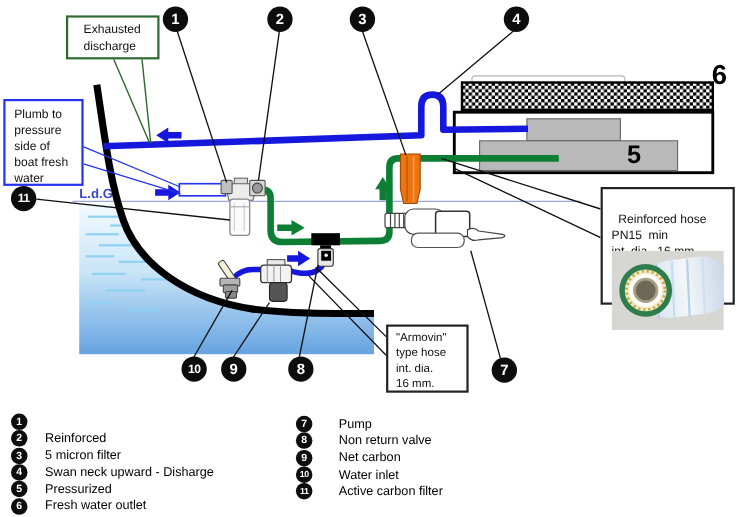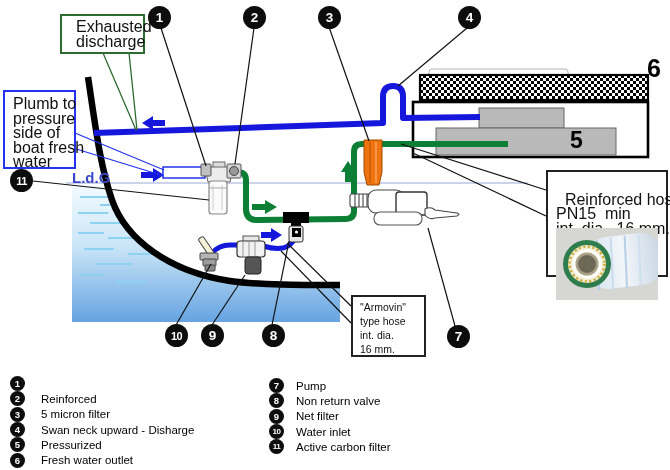--- a/index.html
+++ b/index.html
@@ -1,38 +1,38 @@
 <!DOCTYPE html>
 <html><head>
 <meta charset="utf-8">
 <style>
   html,body{margin:0;padding:0;background:#fff;}
   .stage{position:relative;width:670px;height:470px;background:#fff;overflow:hidden;
          font-family:"Liberation Sans",sans-serif;}
   .stage svg{position:absolute;left:0;top:0;}
-  .note{position:absolute;background:#fff;color:#111;font-size:16px;line-height:14.5px;
+  .note{position:absolute;background:#fff;color:#111;font-size:11px;line-height:14.5px;
         white-space:pre;box-sizing:border-box;}
   .note-green{border:2px solid #2e6b31;}
   .note-blue{border:2px solid #2333ee;}
   .note-black{border:2px solid #222;}
   .callout{position:absolute;width:23px;height:23px;border-radius:50%;background:#0d0d0d;
            color:#fff;font-weight:bold;font-size:13.5px;display:flex;align-items:center;
            justify-content:center;}
   .callout.two{font-size:11px;letter-spacing:-0.5px;}
   .bignum{position:absolute;font-weight:800;color:#000;}
-  .ldg{position:absolute;left:72px;top:169px;font-size:15px;font-weight:bold;color:#3b49c9;}
+  .ldg{position:absolute;left:72px;top:169px;font-size:12px;font-weight:bold;color:#3b49c9;}
   .hose-photo{position:absolute;left:8px;top:56px;width:102px;height:72px;}
   .legend{position:absolute;font-size:11.5px;color:#000;}
   .lrow{display:flex;align-items:center;height:15.3px;}
   .lnum{width:15px;height:15px;border-radius:50%;background:#0d0d0d;color:#fff;
         font-size:9.5px;font-weight:bold;display:flex;align-items:center;justify-content:center;
         flex:0 0 15px;}
   .lnum.two{font-size:8px;letter-spacing:-0.5px;}
   .ltext{margin-left:16px;}
-  .legend-right .ltext{margin-left:12px;}
+  .legend-right .ltext{margin-left:24px;}
 </style>
 </head>
 <body>
 
 <div class="stage">
 
 <svg width="670" height="470" viewBox="0 0 670 470">
   <defs>
     <pattern id="chk" width="6" height="6" patternUnits="userSpaceOnUse">
       <rect width="6" height="6" fill="#fff"></rect>
@@ -254,21 +254,21 @@
   <div class="lrow">
     <span class="lnum">7</span>
     <span class="ltext">Pump</span>
   </div>
   <div class="lrow">
     <span class="lnum">8</span>
     <span class="ltext">Non return valve</span>
   </div>
   <div class="lrow">
     <span class="lnum">9</span>
-    <span class="ltext">Net filter</span>
+    <span class="ltext">Net carbon</span>
   </div>
   <div class="lrow">
     <span class="lnum two">10</span>
     <span class="ltext">Water inlet</span>
   </div>
   <div class="lrow">
     <span class="lnum two">11</span>
     <span class="ltext">Active carbon filter</span>
   </div>
 </div>

